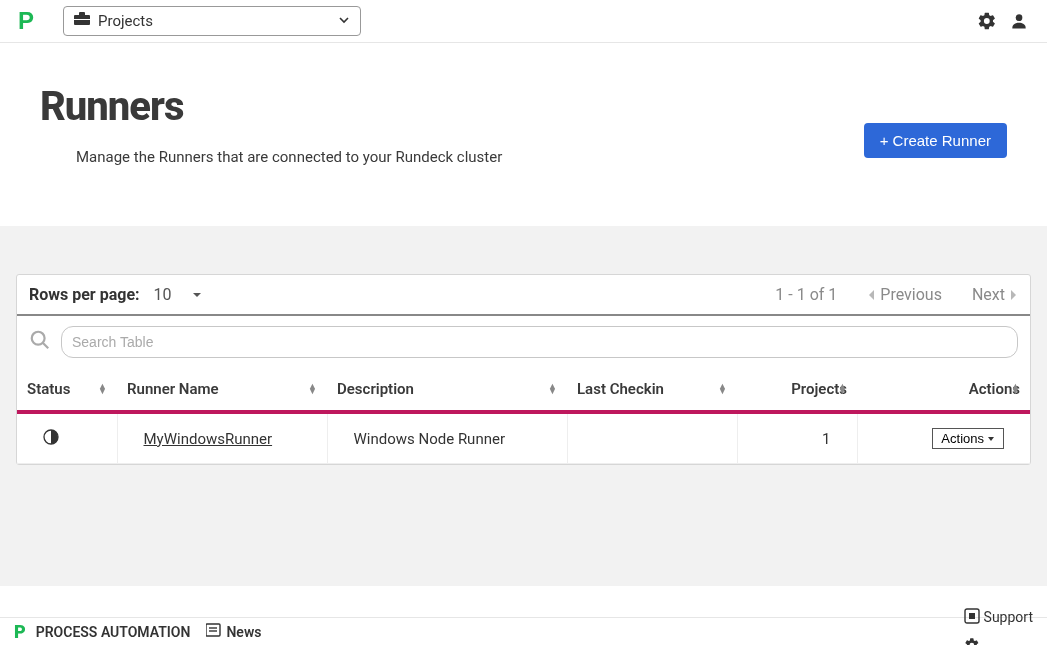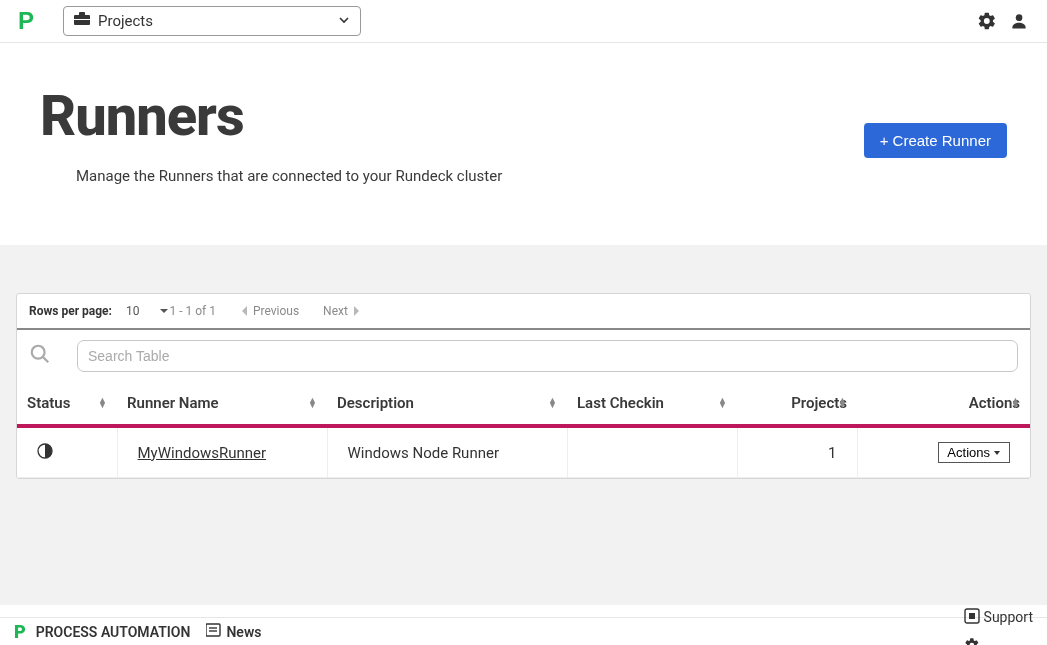--- a/index.html
+++ b/index.html
@@ -60,21 +60,21 @@
   .topbar-icons svg { display: block; }
 
   
   .page-header {
     padding: 40px 40px 60px 40px;
     display: flex;
     justify-content: space-between;
     align-items: flex-start;
   }
   .page-header h1 {
-    font-size: 56px;
+    font-size: 40px;
     font-weight: 800;
     color: #3a3a3a;
     letter-spacing: -1px;
     margin-bottom: 18px;
   }
   .page-header p {
     font-size: 15px;
     color: #3a3a3a;
     margin-left: 36px;
   }
@@ -96,22 +96,23 @@
     height: 360px;
   }
   .card {
     background: #fff;
     border: 1px solid #d6d6d6;
     border-radius: 3px;
   }
   .card-top {
     display: flex;
     align-items: center;
+    justify-content: space-between;
     padding: 10px 12px;
-    font-size: 12px;
+    font-size: 16px;
     color: #555;
     border-bottom: 2px solid #888;
   }
   .card-top .left {
     display: flex;
     align-items: center;
     gap: 14px;
   }
   .card-top .rpp-label {
     font-weight: 700;
@@ -119,21 +120,21 @@
   }
   .rpp-select {
     display: inline-flex;
     align-items: center;
     gap: 20px;
     cursor: pointer;
   }
   .card-top .right {
     display: flex;
     align-items: center;
-    gap: 24px;
+    gap: 30px;
     color: #8a8a8a;
   }
   .nav-btn {
     display: inline-flex;
     align-items: center;
     gap: 4px;
     cursor: pointer;
   }
   .nav-btn svg { opacity: 0.6; }
 
@@ -141,25 +142,24 @@
     display: flex;
     align-items: center;
     padding: 10px 12px;
     gap: 10px;
   }
   .searchrow svg { flex-shrink: 0; }
   .search-input {
     flex: 1;
     height: 32px;
     border: 1px solid #c7c7c7;
-    border-radius: 7px;
+    border-radius: 12px;
     padding: 0 10px;
     font-size: 14px;
     color: #4c1d95;
-    margin-left: 16px;
   }
   .search-input::placeholder { color: #aaa; }
 
   table.runners {
     width: 100%;
     border-collapse: collapse;
     font-size: 15px;
   }
   table.runners th {
     text-align: left;
@@ -175,21 +175,21 @@
     right: 10px;
     top: 50%;
     transform: translateY(-50%);
     display: flex;
     flex-direction: column;
     line-height: 5px;
     font-size: 9px;
     color: #888;
   }
   table.runners td {
-    padding: 14px 20px;
+    padding: 14px 26px;
     border-right: 1px solid #eee;
     color: #333;
   }
   table.runners td:last-child { border-right: none; }
   table.runners tr.data-row {
     border-bottom: 1px solid #eee;
   }
   .runner-link {
     text-decoration: underline;
     color: #333;

